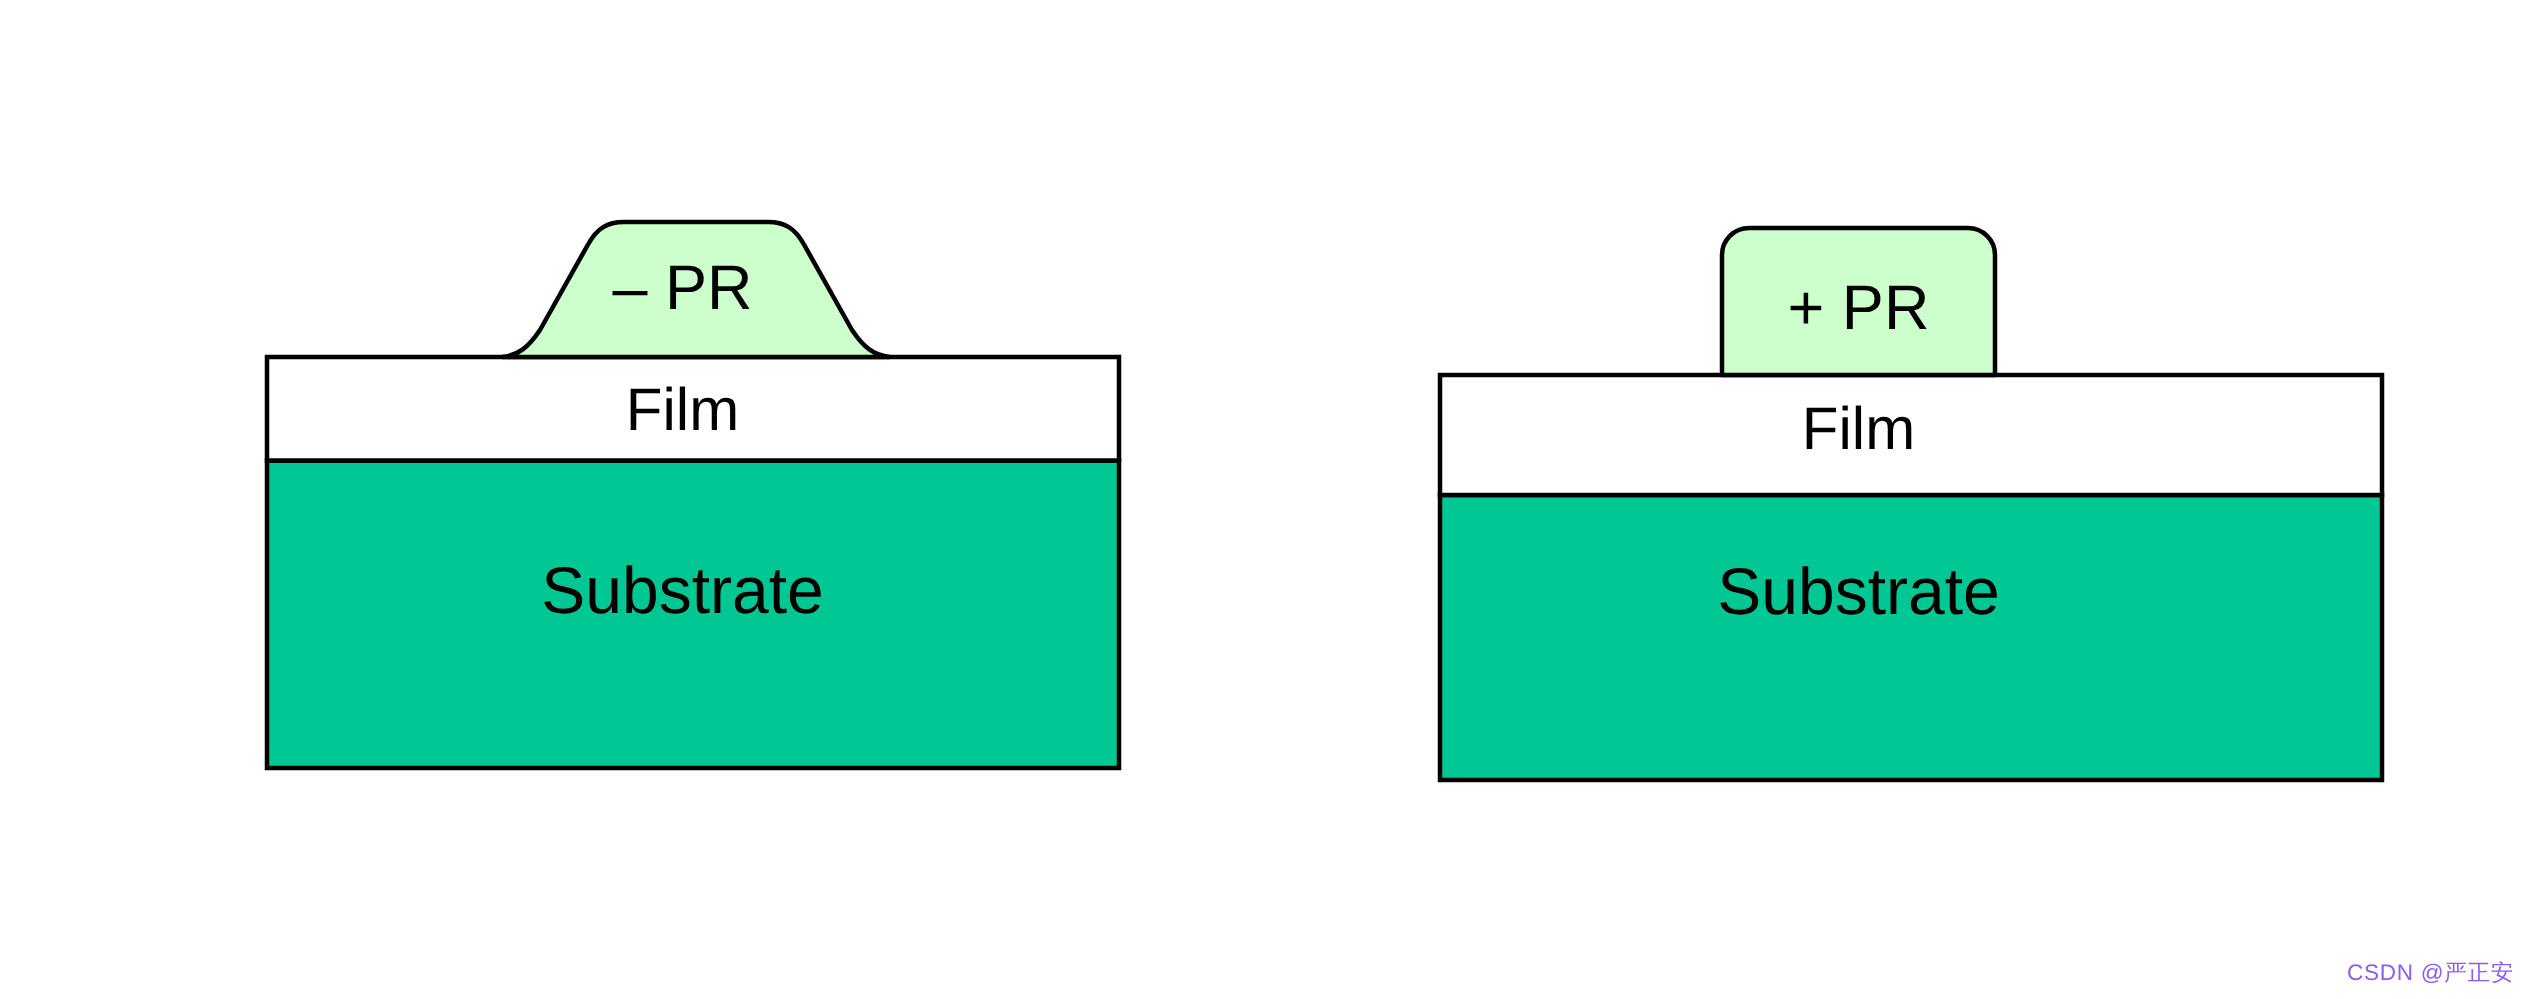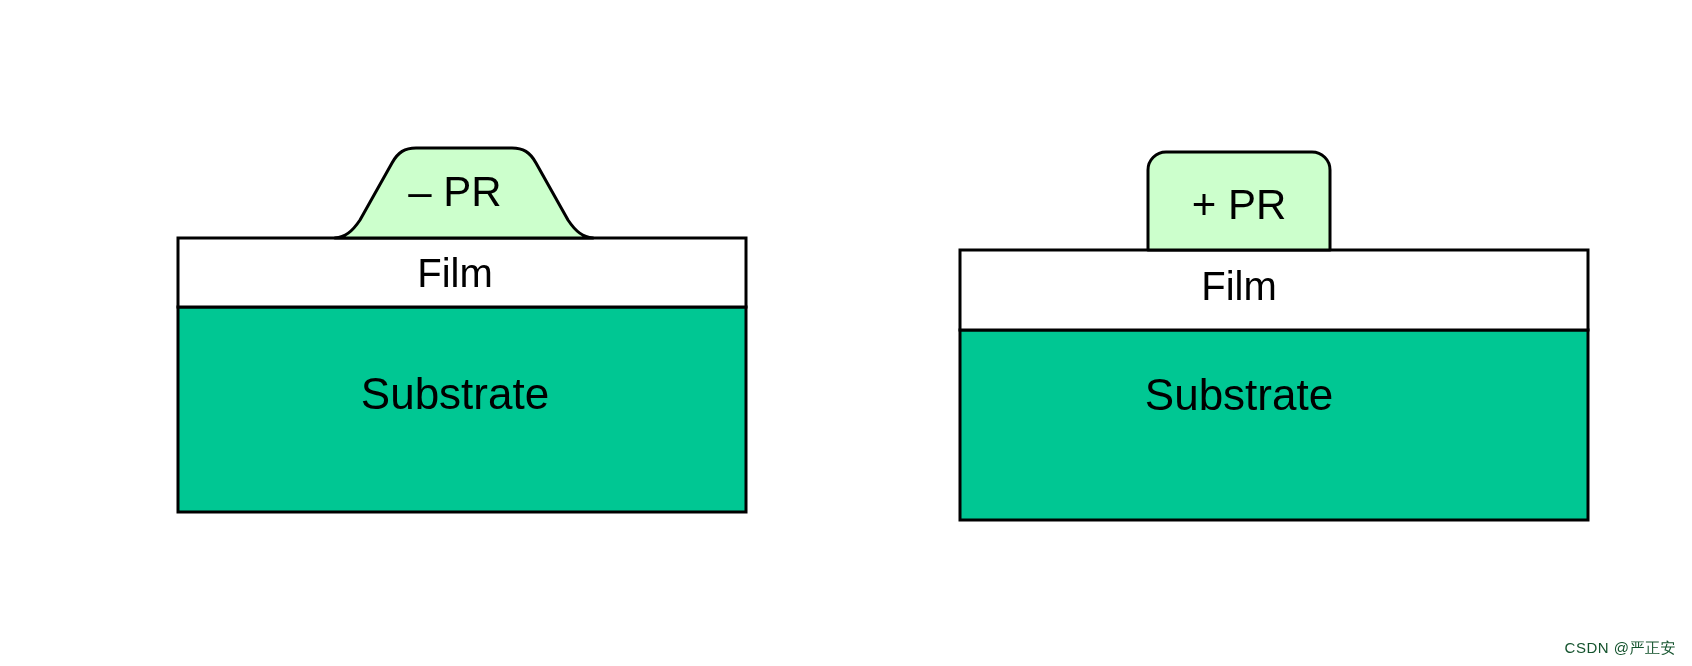--- a/index.html
+++ b/index.html
@@ -35,21 +35,21 @@
   }
   .label-film   { font-size: 40px; }
   .label-sub    { font-size: 44px; }
   .label-pr     { font-size: 42px; }
   .watermark {
     position: absolute;
     right: 16px;
     bottom: 8px;
     font-family: "Liberation Sans", sans-serif;
     font-size: 15px;
-    color: #14532d;
+    color: #8b5cf6;
     letter-spacing: 0.5px;
     white-space: nowrap;
     user-select: none;
   }
 </style>
 </head>
 <body>
 
 <div id="stage">
 

